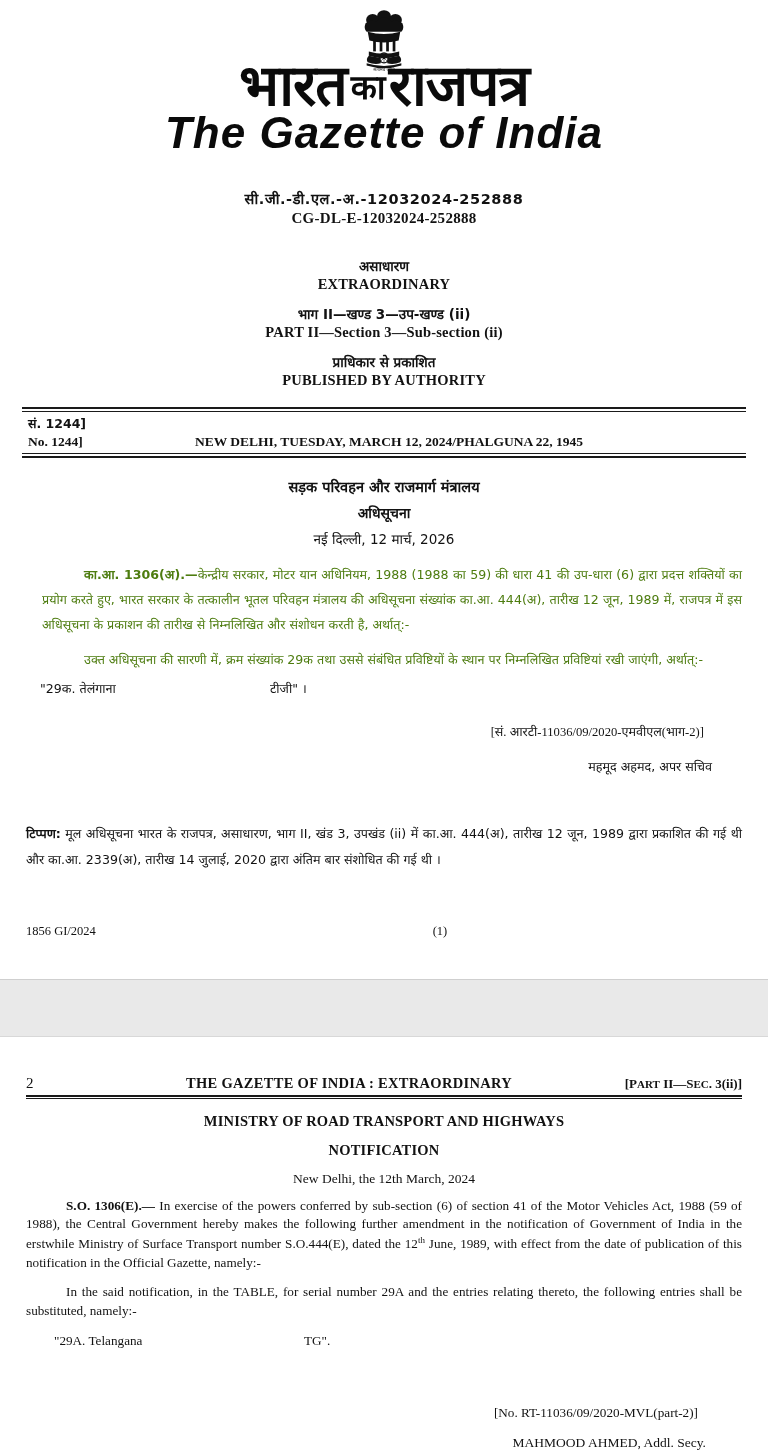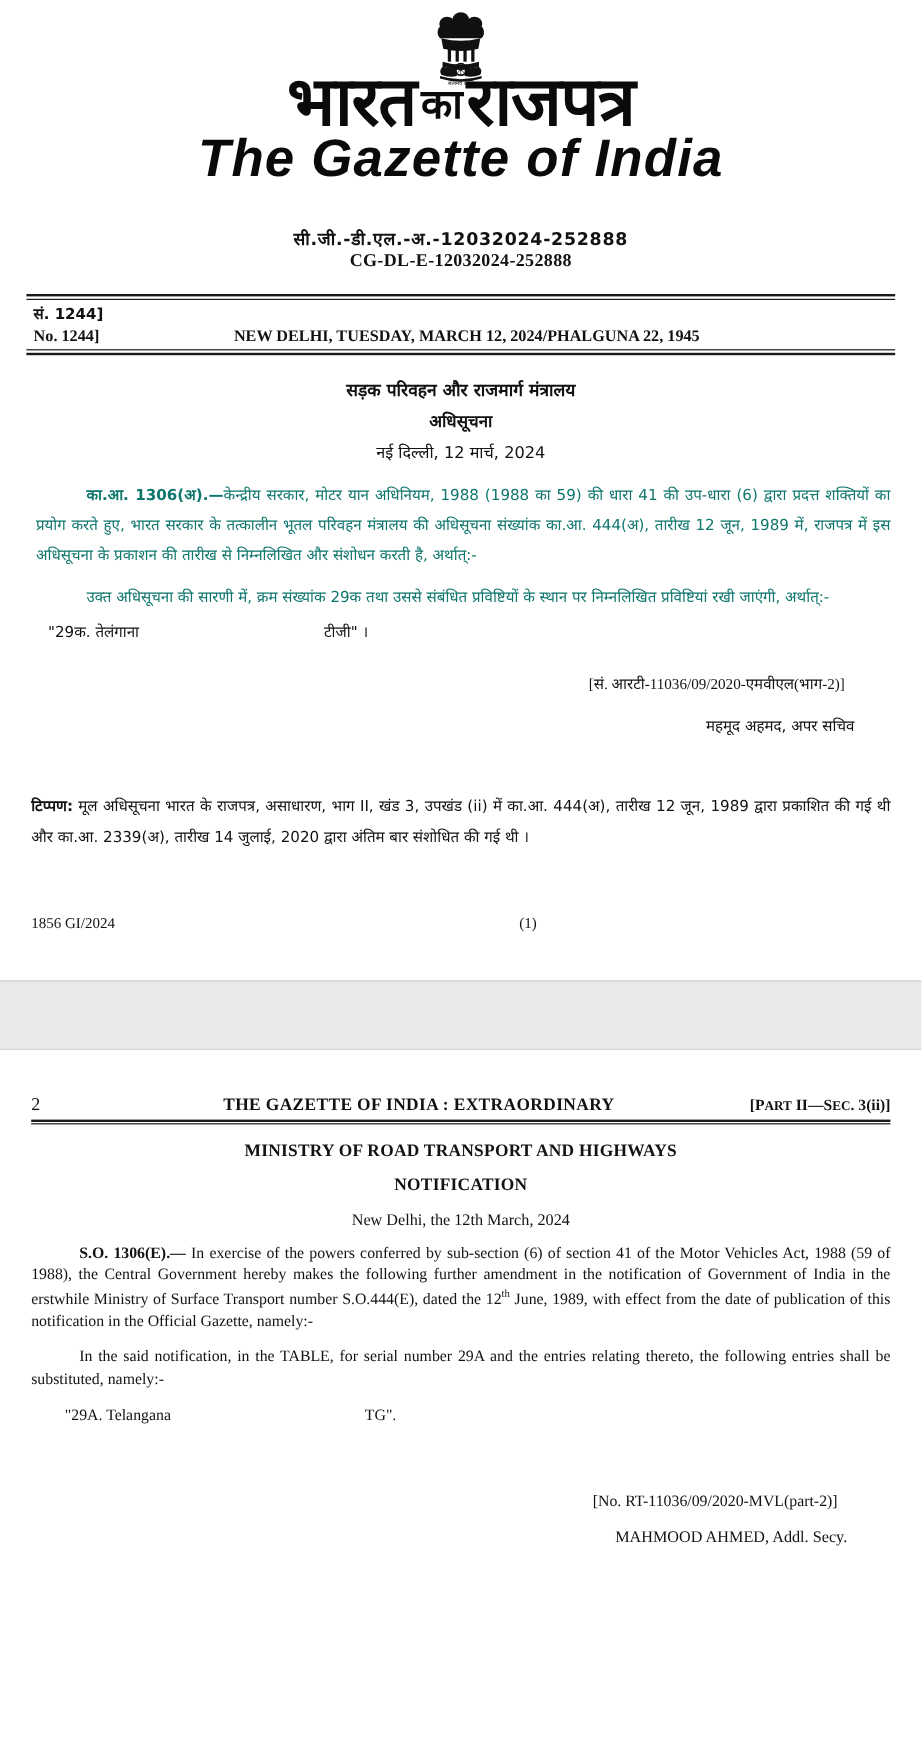--- a/index.html
+++ b/index.html
@@ -156,22 +156,22 @@
     font-family: "DejaVu Sans", sans-serif;
     font-size: 13.5px;
     margin-top: 8px;
   }
   p.para-hi {
     font-family: "DejaVu Sans", sans-serif;
     font-size: 12.6px;
     line-height: 2.0;
     text-align: justify;
     text-indent: 42px;
-    margin: 14px 0 0 4px;
-    color: #0f766e;
+    margin: 14px 0 0 16px;
+    color: #4d7c0f;
   }
   p.para-hi b { font-weight: bold; }
   p.para-hi.nofirst { text-indent: 42px; margin-top: 10px; }
 
   .entry-row {
     font-family: "DejaVu Sans", sans-serif;
     font-size: 12.6px;
     margin-top: 8px;
     display: flex;
     padding-left: 14px;
@@ -355,35 +355,45 @@
       <span>भारत</span><span class="ka">का</span><span>राजपत्र</span>
     </div>
     <div class="masthead-en">The Gazette of India</div>
   </div>
 
   <div class="cgdl">
     <div class="cgdl-hi">सी.जी.-डी.एल.-अ.-12032024-252888</div>
     <div class="cgdl-en">CG-DL-E-12032024-252888</div>
   </div>
 
+  <div class="center-block">
+    <div class="line-hi">असाधारण</div>
+    <div class="line-en">EXTRAORDINARY</div>
+    <div class="gap"></div>
+    <div class="line-hi">भाग II—खण्ड 3—उप-खण्ड (ii)</div>
+    <div class="line-en">PART II—Section 3—Sub-section (ii)</div>
+    <div class="gap"></div>
+    <div class="line-hi">प्राधिकार से प्रकाशित</div>
+    <div class="line-en">PUBLISHED BY AUTHORITY</div>
+  </div>
 
   <div class="band">
     <div class="band-row">
       <div class="band-no hi">सं.  1244]</div>
     </div>
     <div class="band-row">
       <div class="band-no">No. 1244]</div>
       <div class="band-date">NEW DELHI, TUESDAY, MARCH 12, 2024/PHALGUNA 22, 1945</div>
     </div>
   </div>
 
   <div class="body-wrap">
     <div class="ministry-hi">सड़क परिवहन और राजमार्ग मंत्रालय</div>
     <div class="notif-hi">अधिसूचना</div>
-    <div class="date-hi">नई दिल्ली, 12 मार्च, 2024</div>
+    <div class="date-hi">नई दिल्ली, 12 मार्च, 2026</div>
 
     <p class="para-hi"><b>का.आ. 1306(अ).—</b><span>केन्द्रीय सरकार, मोटर यान अधिनियम, 1988 (1988 का 59) की धारा 41 की उप-धारा (6) द्वारा प्रदत्त शक्तियों का प्रयोग करते हुए, भारत सरकार के तत्कालीन भूतल परिवहन मंत्रालय की अधिसूचना संख्यांक का.आ. 444(अ), तारीख 12 जून, 1989 में, राजपत्र में इस अधिसूचना के प्रकाशन की तारीख से निम्नलिखित और संशोधन करती है, अर्थात्:-</span></p>
 
     <p class="para-hi nofirst">उक्त अधिसूचना की सारणी में, क्रम संख्यांक 29क तथा उससे संबंधित प्रविष्टियों के स्थान पर निम्नलिखित प्रविष्टियां रखी जाएंगी, अर्थात्:-</p>
 
     <div class="entry-row">
       <div class="entry-sl">"29क. तेलंगाना</div>
       <div class="entry-code">टीजी" ।</div>
     </div>
 

